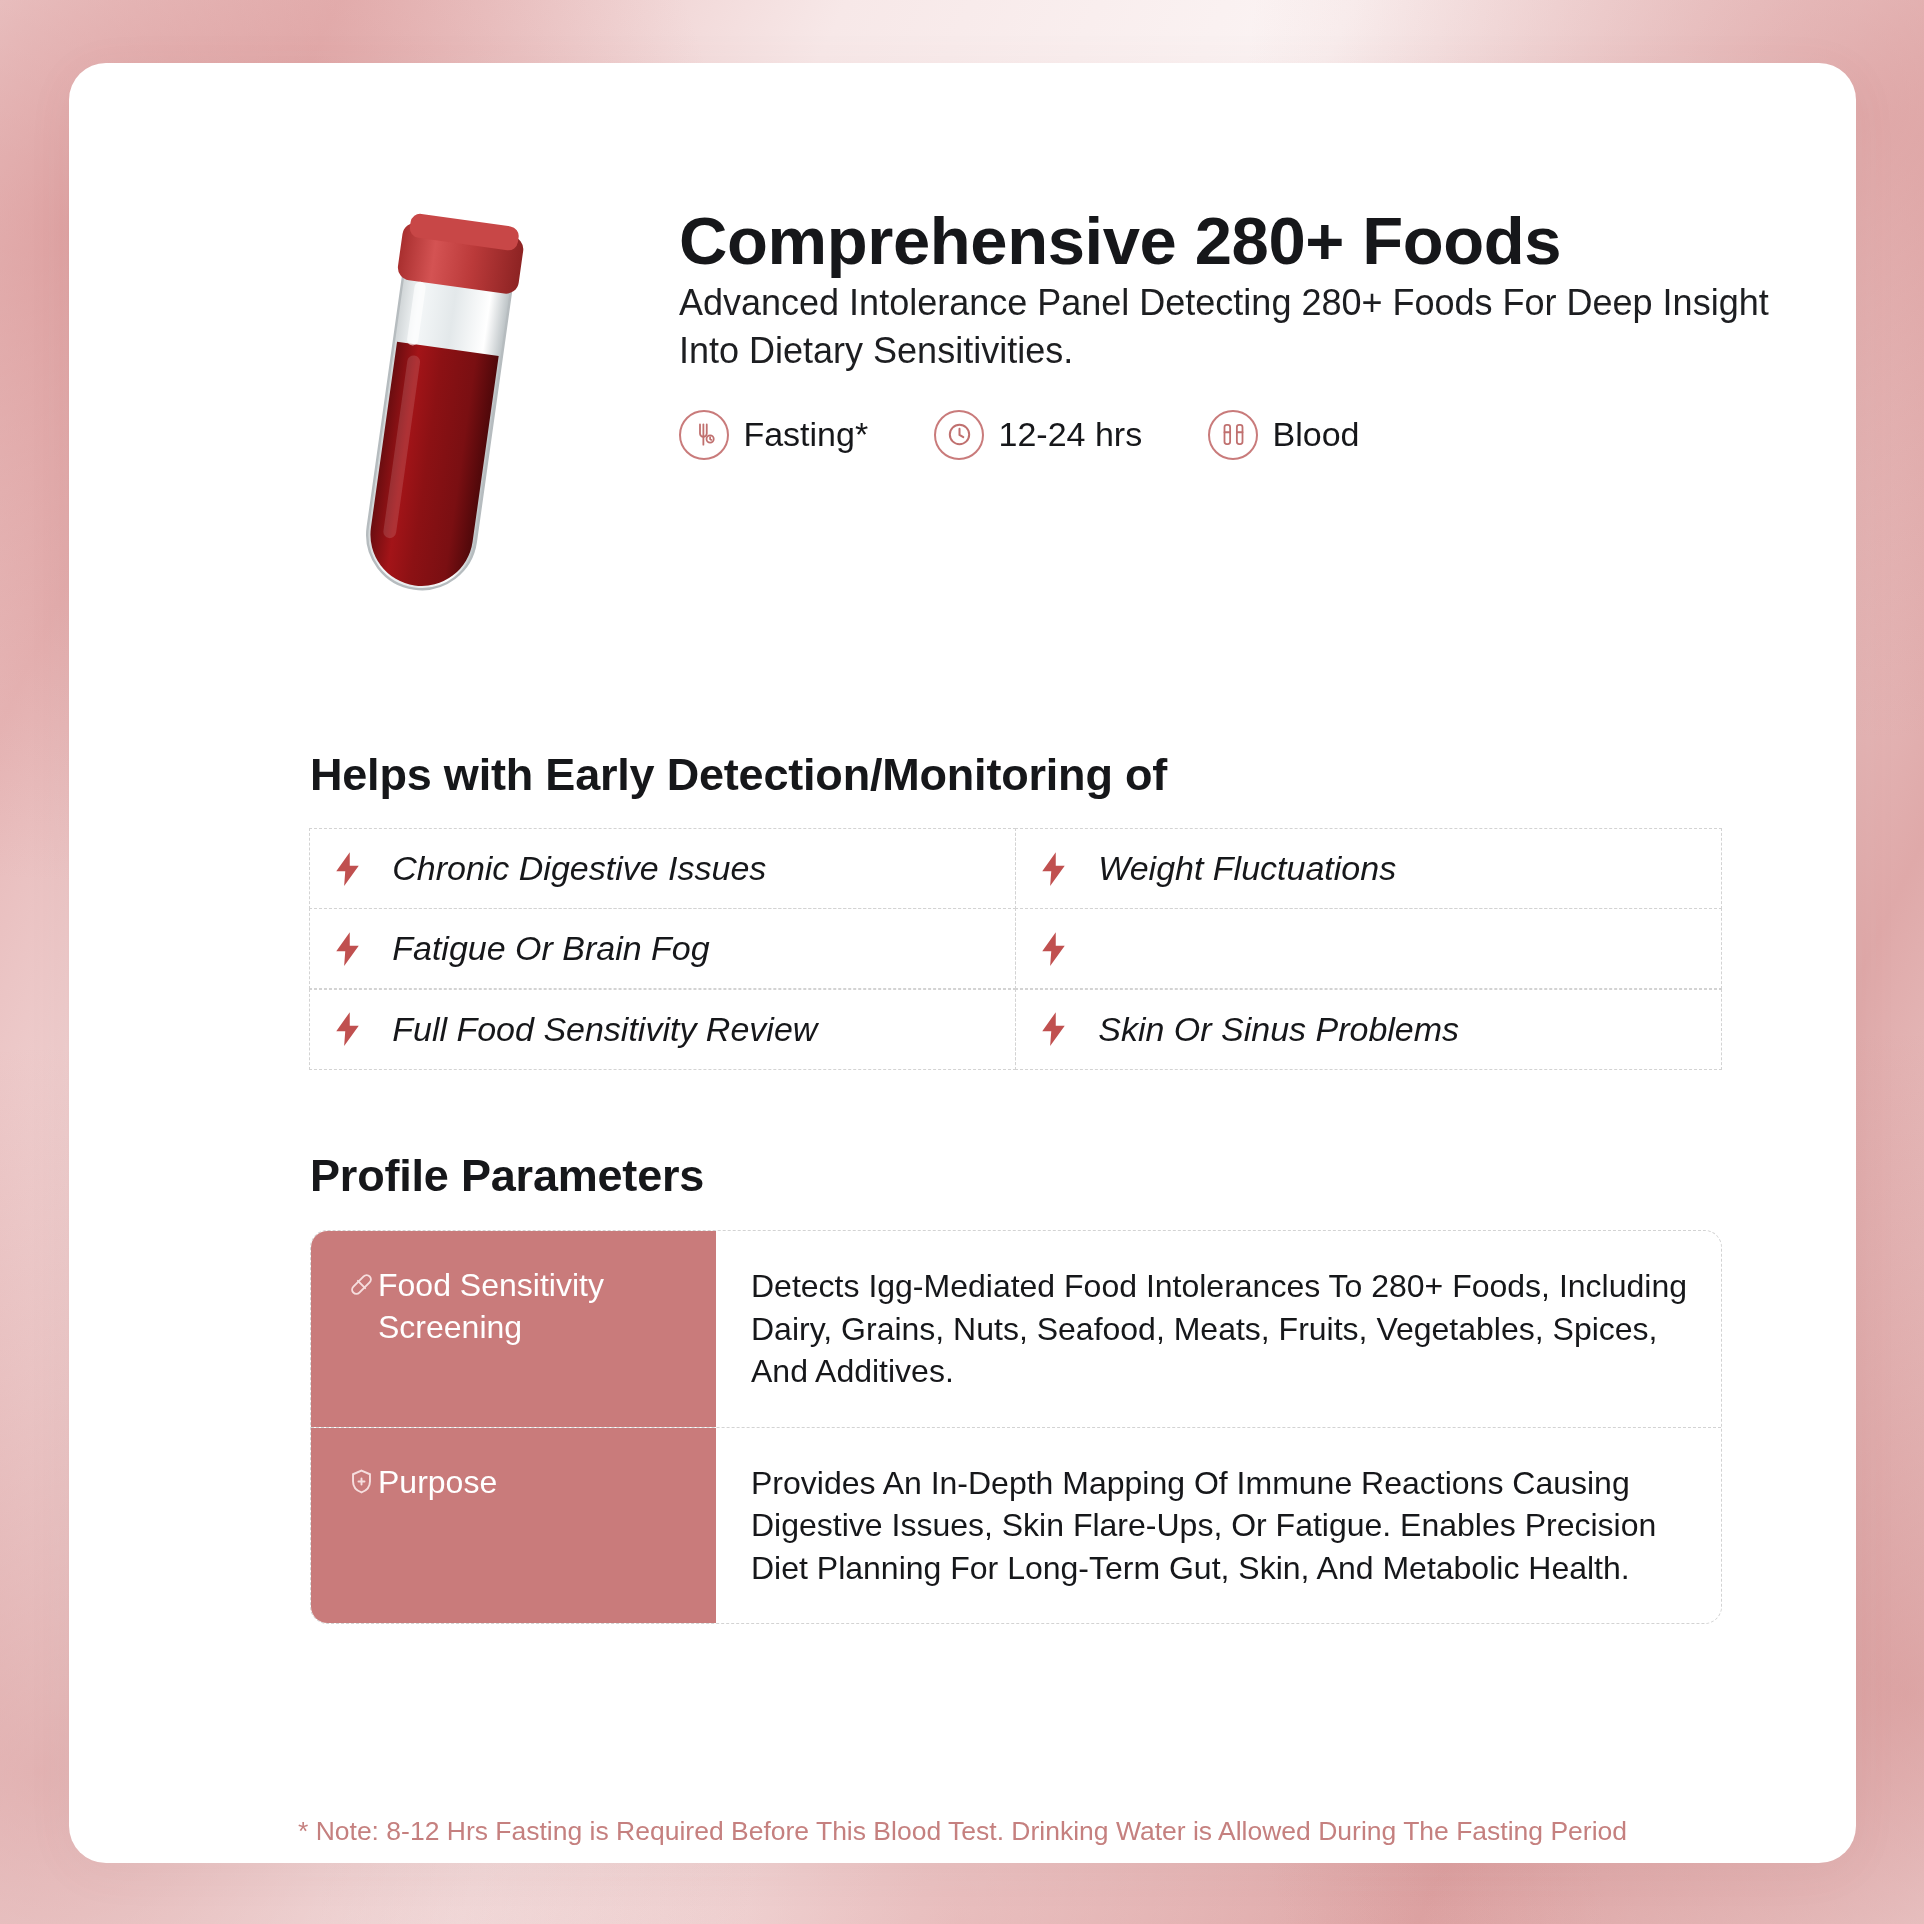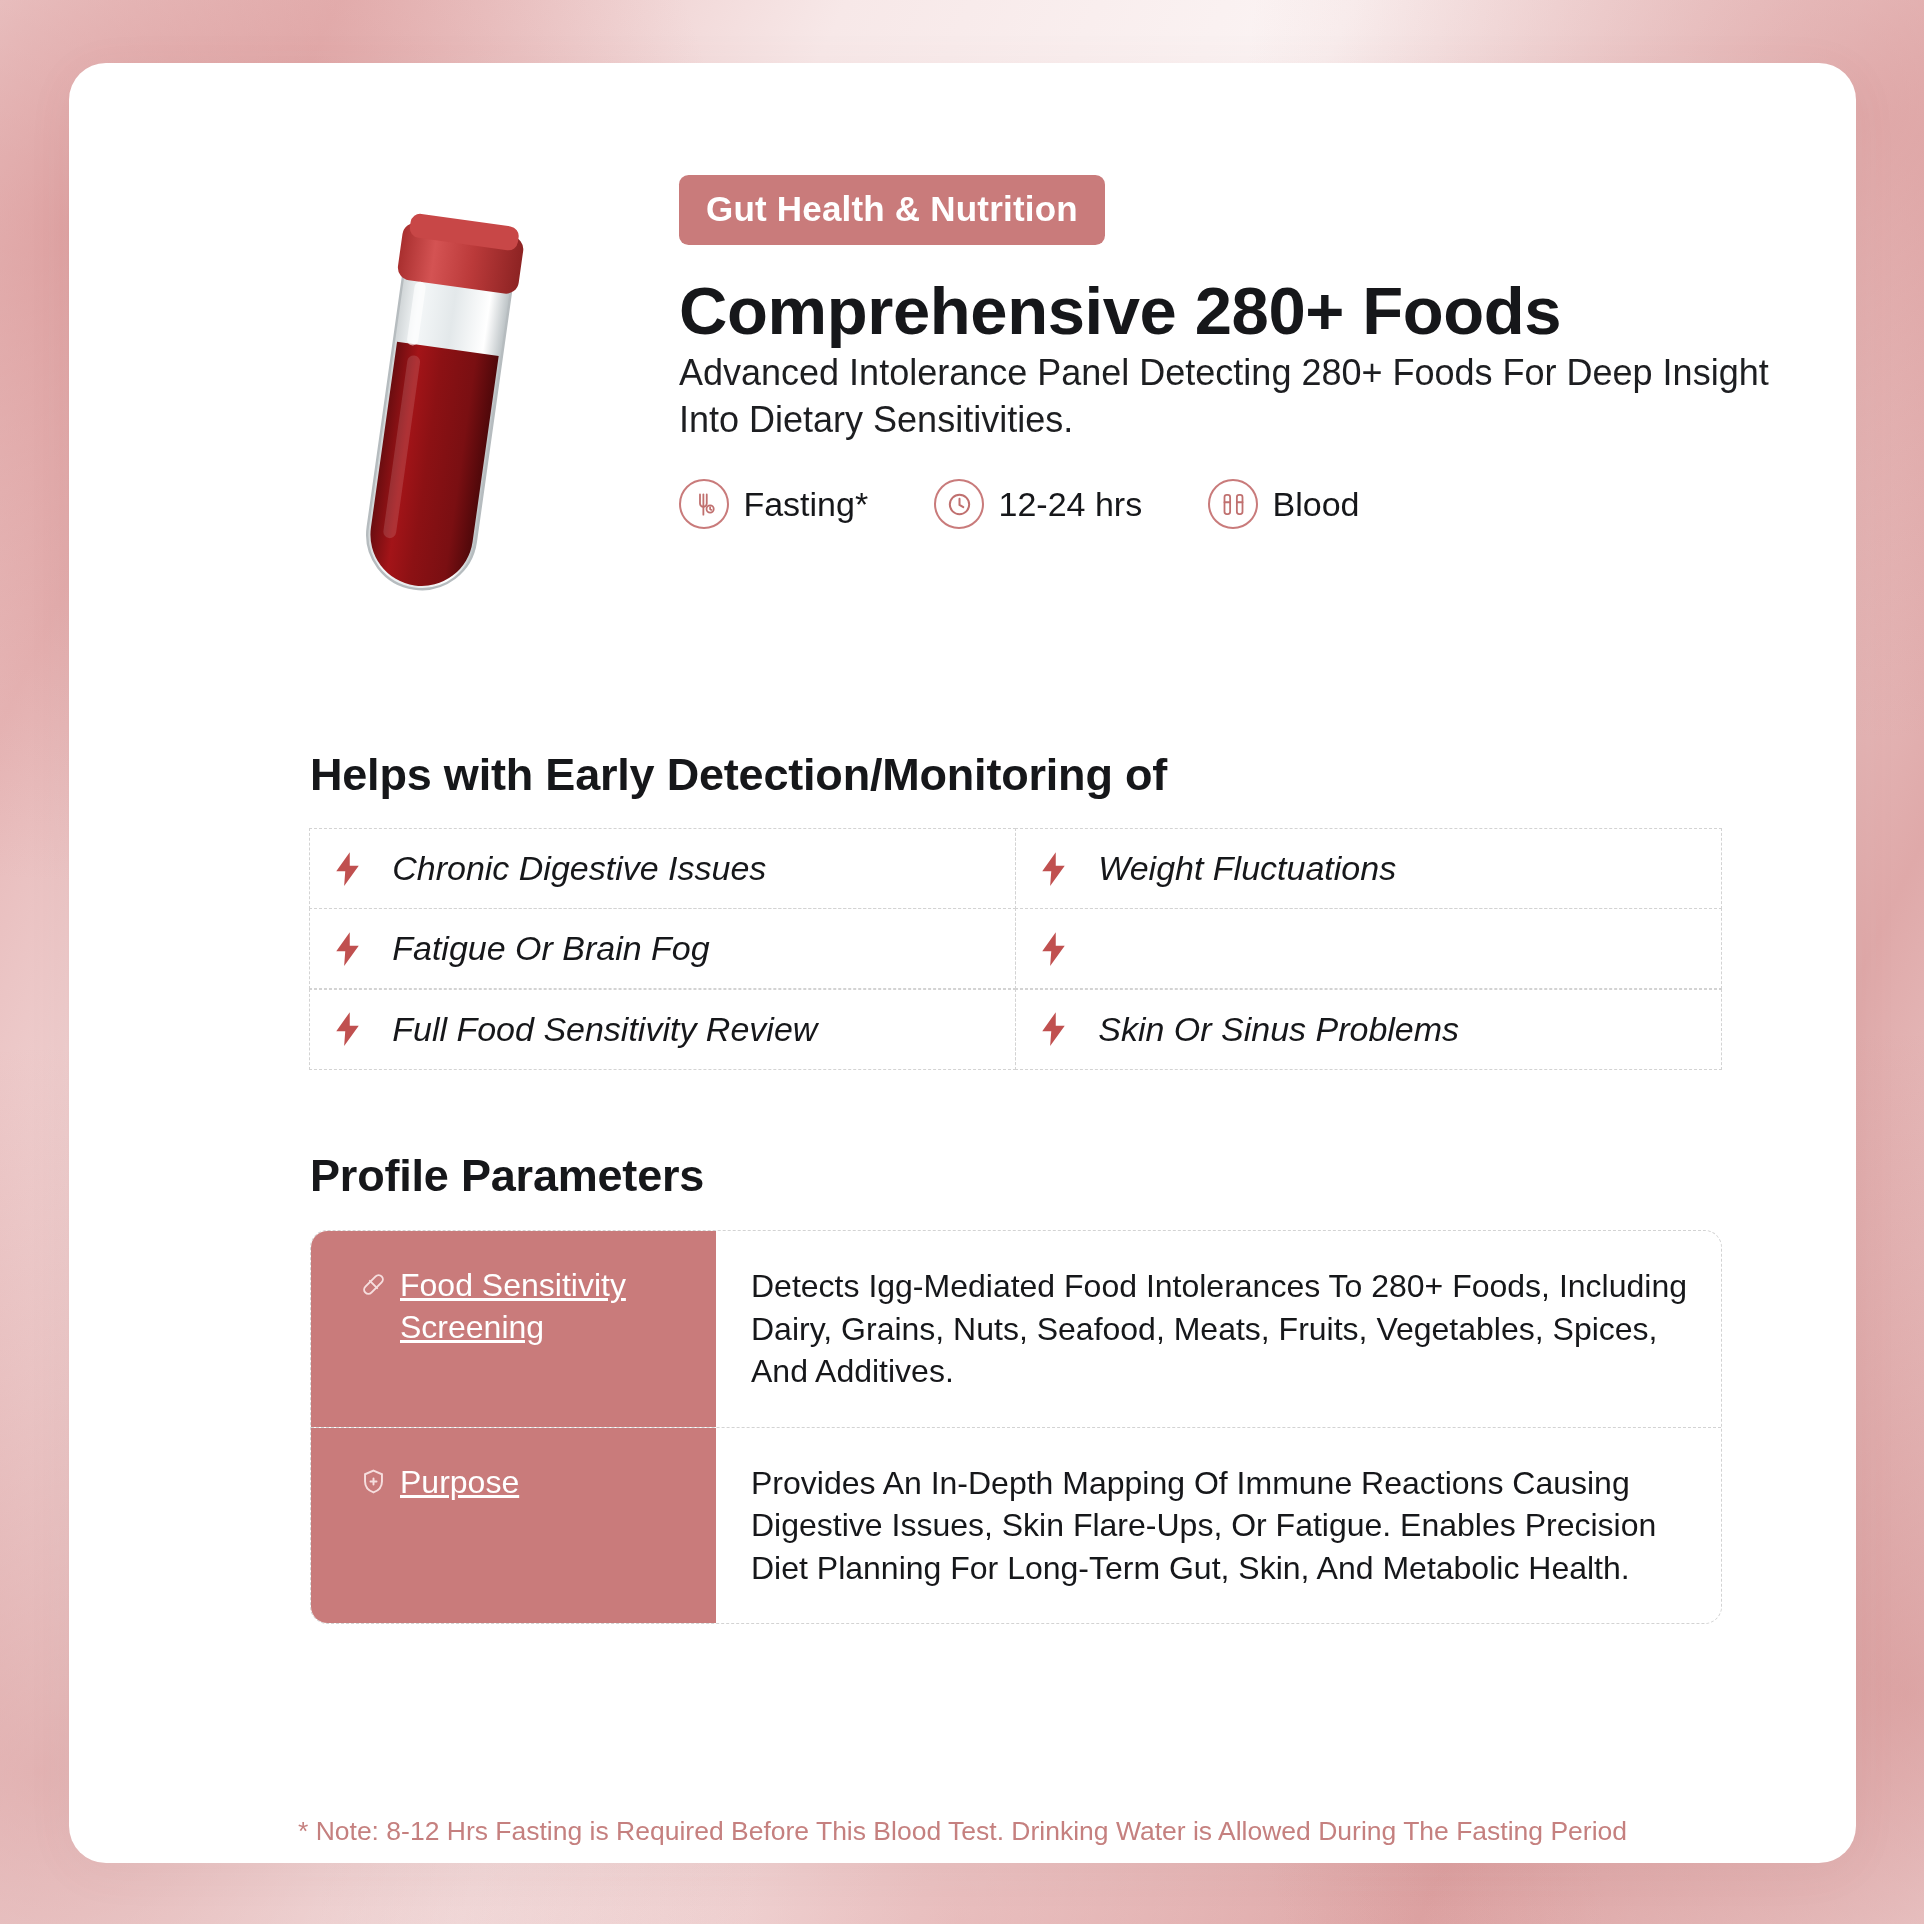--- a/index.html
+++ b/index.html
@@ -166,25 +166,24 @@
     border-bottom: 1.6px dashed #d3d3d3;
   }
   .param-row:last-child { border-bottom: none; }
   .param-key {
     width: 405px;
     flex: none;
     background: #c97b7b;
     color: #ffffff;
     display: flex;
     align-items: flex-start;
-    gap: 12px;
-    padding: 34px 27px 34px 48px;
+    gap: 2px;
+    padding: 34px 27px 34px 36px;
     font-size: 32px;
     line-height: 1.3;
-    text-decoration: underline;
   }
   .param-key .kicon { flex: none; margin-top: 3.2px; color: #f6dede; }
   .param-val {
     padding: 34px 32px 34px 35px;
     font-size: 32px;
     line-height: 1.33;
     color: #16171a;
   }
 
   
@@ -235,21 +234,20 @@
             <path d="M96 196 h128 v234 a64 64 0 0 1 -64 64 a64 64 0 0 1 -64 -64 z" fill="url(#bloodg)"></path>
             <rect x="84" y="46" width="152" height="72" rx="16" fill="url(#capg)"></rect>
             <rect x="92" y="34" width="136" height="30" rx="12" fill="#c84747"></rect>
             <rect x="112" y="210" width="16" height="230" rx="8" fill="#ffffff" opacity="0.13"></rect>
             <rect x="108" y="118" width="14" height="80" rx="7" fill="#ffffff" opacity="0.65"></rect>
           </g>
         </svg>
       </div>
 
       <div class="hero-text">
-        <div class="badge">Gut Health &amp; Nutrition</div>
         <div class="title">Comprehensive 280+ Foods</div>
         <div class="subtitle">Advanced Intolerance Panel Detecting 280+ Foods For Deep Insight Into Dietary Sensitivities.</div>
 
         <div class="meta-row">
           <div class="meta-item">
             <span class="meta-icon">
               <svg width="27" height="27" viewBox="0 0 24 24" fill="none" stroke="currentColor" stroke-width="1.6" stroke-linecap="round">
                 <path d="M8 3v8a3 3 0 0 0 6 0V3"></path>
                   <path d="M11 3v18"></path>
                 <circle cx="17" cy="16" r="3.2"></circle>

